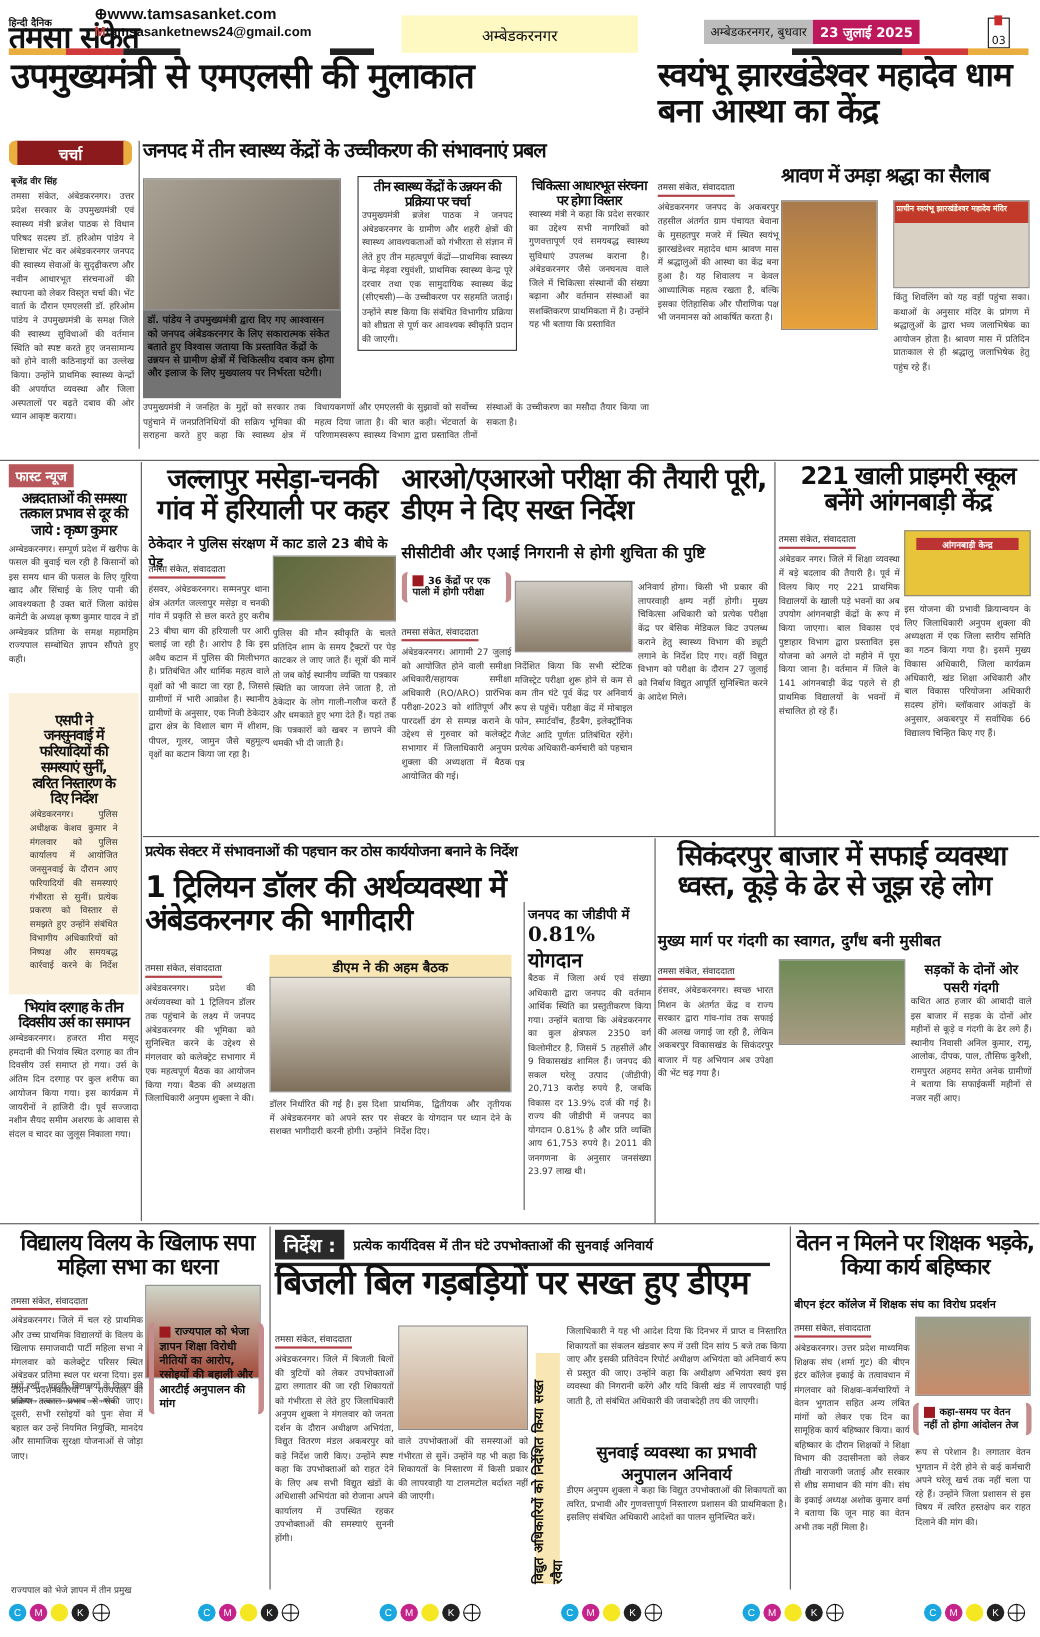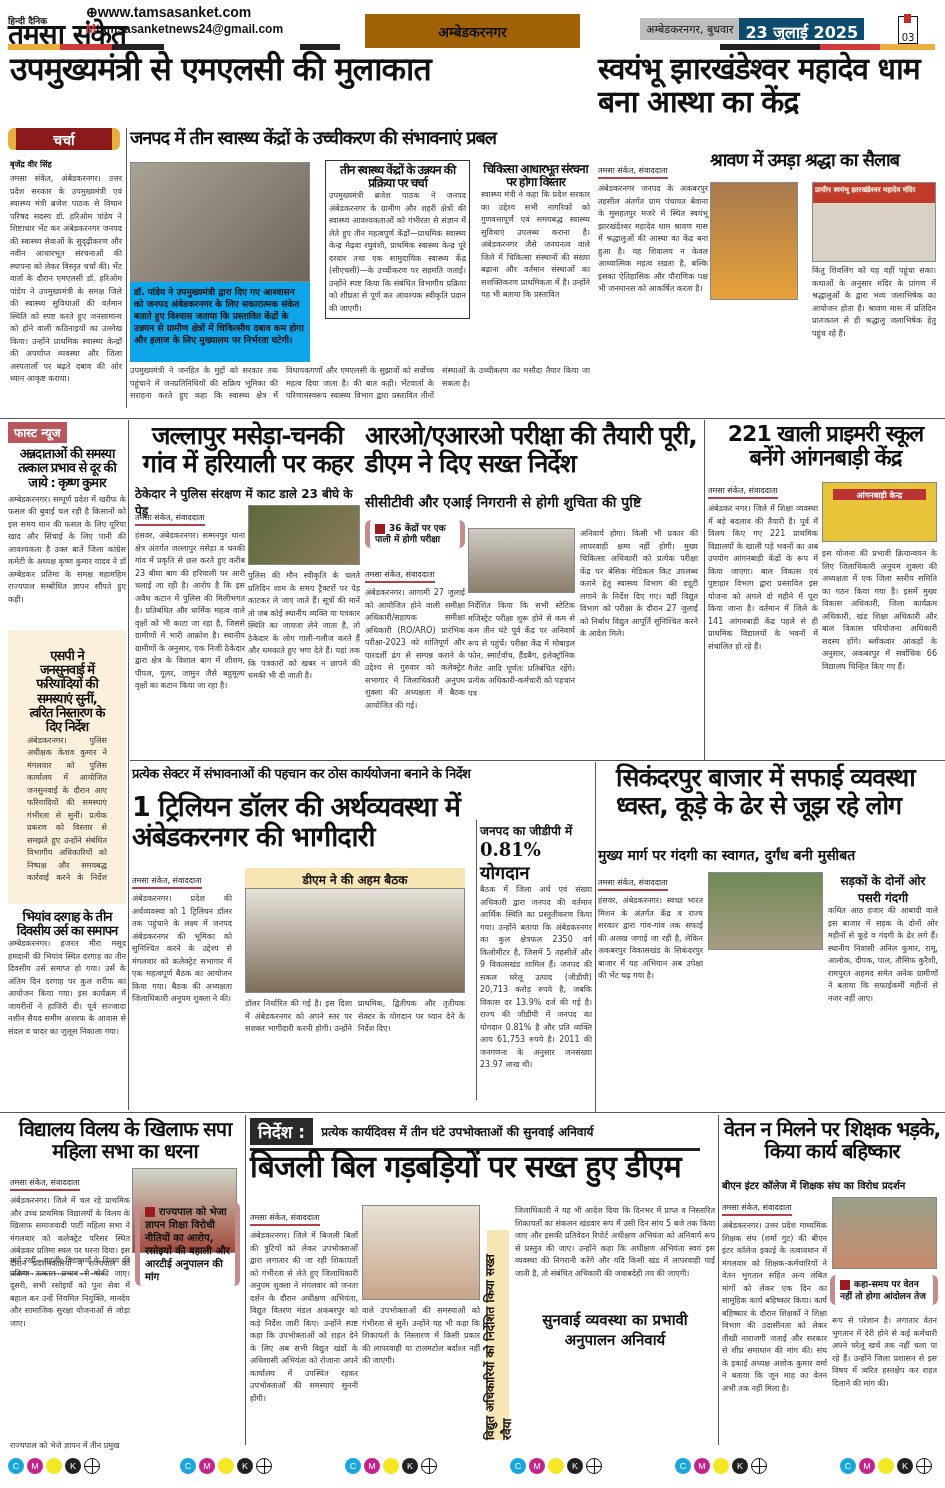--- a/index.html
+++ b/index.html
@@ -3,37 +3,37 @@
 <meta charset="utf-8">
 <style>
 *{box-sizing:border-box;margin:0;padding:0}
 body{width:945px;height:1488px;background:#fff;font-family:"DejaVu Sans",sans-serif;color:#111;overflow:hidden;position:relative}
 .abs{position:absolute}
 .masthead{position:absolute;left:0;top:0;width:945px;height:50px}
 .brand-small{position:absolute;left:8px;top:14px;font-size:9px;font-weight:bold}
 .brand-big{position:absolute;left:8px;top:14px;font-size:28px;font-weight:bold;letter-spacing:-1px}
 .web{position:absolute;left:86px;top:4px;font-family:"Liberation Sans",sans-serif;font-size:14px;font-weight:bold}
 .mail{position:absolute;left:86px;top:22px;font-family:Liberation Sans, sans-serif;font-size:12px;font-weight:bold}
-.section-tab{position:absolute;left:365px;top:14px;width:215px;height:34px;background:#a16207;display:flex;align-items:center;justify-content:center;font-size:14px;font-weight:bold}
+.section-tab{position:absolute;left:365px;top:14px;width:215px;height:34px;background:#fef9c3;display:flex;align-items:center;justify-content:center;font-size:14px;font-weight:normal}
 .date-area{position:absolute;left:640px;top:18px;display:flex;height:22px}
 .date-city{background:#bdbdbd;font-size:11px;padding:3px 6px}
-.date-val{background:#0c4a6e;color:#fff;font-size:16px;font-weight:bold;padding:3px 6px}
+.date-val{background:#be185d;color:#fff;font-size:12px;font-weight:bold;padding:3px 6px}
 .page-no{position:absolute;left:898px;top:16px;width:20px;height:28px;border:1.5px solid #111;font-size:10px;display:flex;align-items:flex-end;justify-content:center}
 .page-no:before{content:"";position:absolute;left:5px;top:-3px;width:7px;height:9px;background:#c92a2a}
 .stripe{position:absolute;top:44px;height:6px}
 h1,h2,h3{font-weight:bold;letter-spacing:-1px;line-height:1.1}
 .hl-xl{font-size:32px}
 .hl-l{font-size:25px}
 .hl-m{font-size:18px}
 .hl-s{font-size:14px}
 .hl-xs{font-size:12px}
 .body-text{font-size:8px;line-height:12.5px;color:#333;text-align:justify}
 .byline{font-size:8px;color:#222;border-bottom:2px solid #b4424a;padding-bottom:2px;margin-bottom:4px;display:inline-block}
 .photo{background:linear-gradient(135deg,#a9a294,#6e665b);border:1px solid #888}
-.caption{background:#0ea5e9;font-size:10px;line-height:14px;padding:4px;font-weight:bold}
+.caption{background:#737373;font-size:10px;line-height:14px;padding:4px;font-weight:bold}
 .callout{border-left:5px solid #c48c8c;border-right:5px solid #c48c8c;border-radius:6px;padding:3px 5px;font-size:11px;font-weight:bold;line-height:14px}
 .callout .sq{display:inline-block;width:10px;height:10px;background:#9d1b20;margin-right:4px;vertical-align:middle}
 .box-light{background:#fbf0dc}
 .charcha{position:absolute;left:8px;top:128px;width:112px;height:22px;background:#8b1a1d;border-radius:6px;color:#fff;font-weight:bold;font-size:14px;display:flex;align-items:center;justify-content:center;border-left:8px solid #e9ae3d;border-right:8px solid #e9ae3d}
 .fast-tab{background:#b8575b;color:#fff;font-weight:bold;font-size:12px;padding:2px 6px;display:inline-block}
 .vline{position:absolute;width:1px;background:#555}
 .hline{position:absolute;height:1px;background:#555}
 .cmyk{position:absolute;top:1458px;display:flex;gap:3px}
 .cmyk span{width:16px;height:16px;border-radius:50%;font-size:9px;color:#fff;display:flex;align-items:center;justify-content:center;font-family:"Liberation Sans",sans-serif}
 .reg{width:16px;height:16px;border-radius:50%;border:1px solid #111;position:relative}
@@ -191,20 +191,21 @@
 <div class="abs" style="left:250px;top:1205px;width:108px">
   <div class="byline">तमसा संकेत, संवाददाता</div>
   <div class="body-text" style="height:225px;overflow:hidden">अंबेडकरनगर। जिले में बिजली बिलों की त्रुटियों को लेकर उपभोक्ताओं द्वारा लगातार की जा रही शिकायतों को गंभीरता से लेते हुए जिलाधिकारी अनुपम शुक्ला ने मंगलवार को जनता दर्शन के दौरान अधीक्षण अभियंता, विद्युत वितरण मंडल अकबरपुर को कड़े निर्देश जारी किए। उन्होंने स्पष्ट कहा कि उपभोक्ताओं को राहत देने के लिए अब सभी विद्युत खंडों के अधिशासी अभियंता को रोजाना अपने कार्यालय में उपस्थित रहकर उपभोक्ताओं की समस्याएं सुननी होंगी।</div>
 </div>
 <div class="abs photo" style="left:362px;top:1205px;width:118px;height:95px;background:linear-gradient(180deg,#e8e2d6,#c7a58a)"></div>
 <div class="abs body-text" style="left:362px;top:1305px;width:118px;height:135px;overflow:hidden">वाले उपभोक्ताओं की समस्याओं को गंभीरता से सुनें। उन्होंने यह भी कहा कि शिकायतों के निस्तारण में किसी प्रकार की लापरवाही या टालमटोल बर्दाश्त नहीं की जाएगी।</div>
 <div class="vert">विद्युत अधिकारियों को निर्देशित किया सख्त रवैया</div>
 <div class="abs" style="left:515px;top:1205px;width:200px">
   <div class="body-text" style="height:100px;overflow:hidden">जिलाधिकारी ने यह भी आदेश दिया कि दिनभर में प्राप्त व निस्तारित शिकायतों का संकलन खंडवार रूप में उसी दिन सांय 5 बजे तक किया जाए और इसकी प्रतिवेदन रिपोर्ट अधीक्षण अभियंता को अनिवार्य रूप से प्रस्तुत की जाए। उन्होंने कहा कि अधीक्षण अभियंता स्वयं इस व्यवस्था की निगरानी करेंगे और यदि किसी खंड में लापरवाही पाई जाती है, तो संबंधित अधिकारी की जवाबदेही तय की जाएगी।</div>
   <div class="hl-s" style="font-weight:bold;text-align:center;margin-top:4px;font-size:15px">सुनवाई व्यवस्था का प्रभावी अनुपालन अनिवार्य</div>
+  <div class="body-text" style="height:80px;overflow:hidden">डीएम अनुपम शुक्ला ने कहा कि विद्युत उपभोक्ताओं की शिकायतों का त्वरित, प्रभावी और गुणवत्तापूर्ण निस्तारण प्रशासन की प्राथमिकता है। इसलिए संबंधित अधिकारी आदेशों का पालन सुनिश्चित करें।</div>
 </div>
 <div class="vline" style="left:718px;top:1115px;height:330px"></div>
 
 <h2 class="abs hl-m" style="left:722px;top:1118px;width:220px;font-size:20px;text-align:center">वेतन न मिलने पर शिक्षक भड़के, किया कार्य बहिष्कार</h2>
 <div class="abs hl-xs" style="left:722px;top:1178px;width:220px;font-weight:bold;font-size:10px">बीएन इंटर कॉलेज में शिक्षक संघ का विरोध प्रदर्शन</div>
 <div class="abs" style="left:722px;top:1195px;width:105px">
   <div class="byline">तमसा संकेत, संवाददाता</div>
   <div class="body-text" style="height:235px;overflow:hidden">अंबेडकरनगर। उत्तर प्रदेश माध्यमिक शिक्षक संघ (शर्मा गुट) की बीएन इंटर कॉलेज इकाई के तत्वावधान में मंगलवार को शिक्षक-कर्मचारियों ने वेतन भुगतान सहित अन्य लंबित मांगों को लेकर एक दिन का सामूहिक कार्य बहिष्कार किया। कार्य बहिष्कार के दौरान शिक्षकों ने शिक्षा विभाग की उदासीनता को लेकर तीखी नाराजगी जताई और सरकार से शीघ्र समाधान की मांग की। संघ के इकाई अध्यक्ष अशोक कुमार वर्मा ने बताया कि जून माह का वेतन अभी तक नहीं मिला है।</div>
 </div>
 <div class="abs photo" style="left:832px;top:1197px;width:105px;height:72px;background:linear-gradient(180deg,#9aa08a,#c88a6a)"></div>

